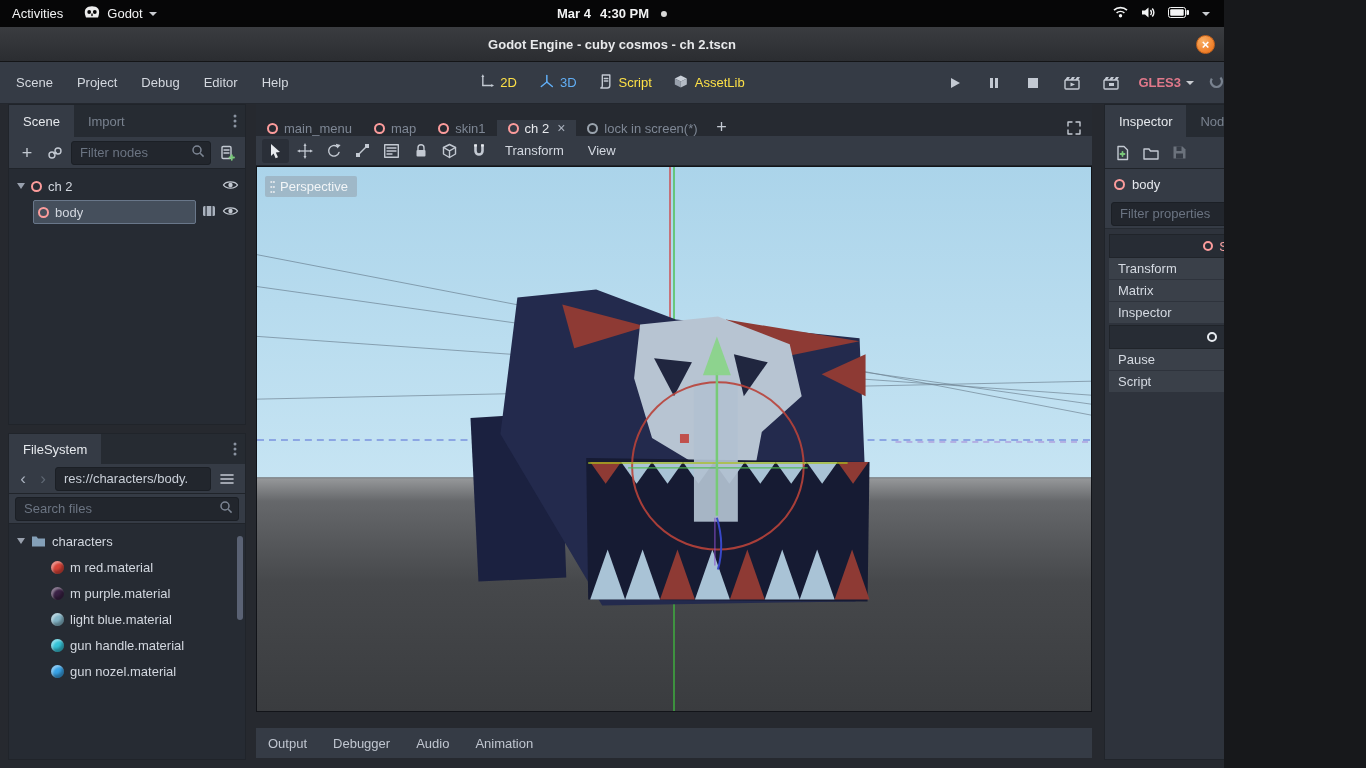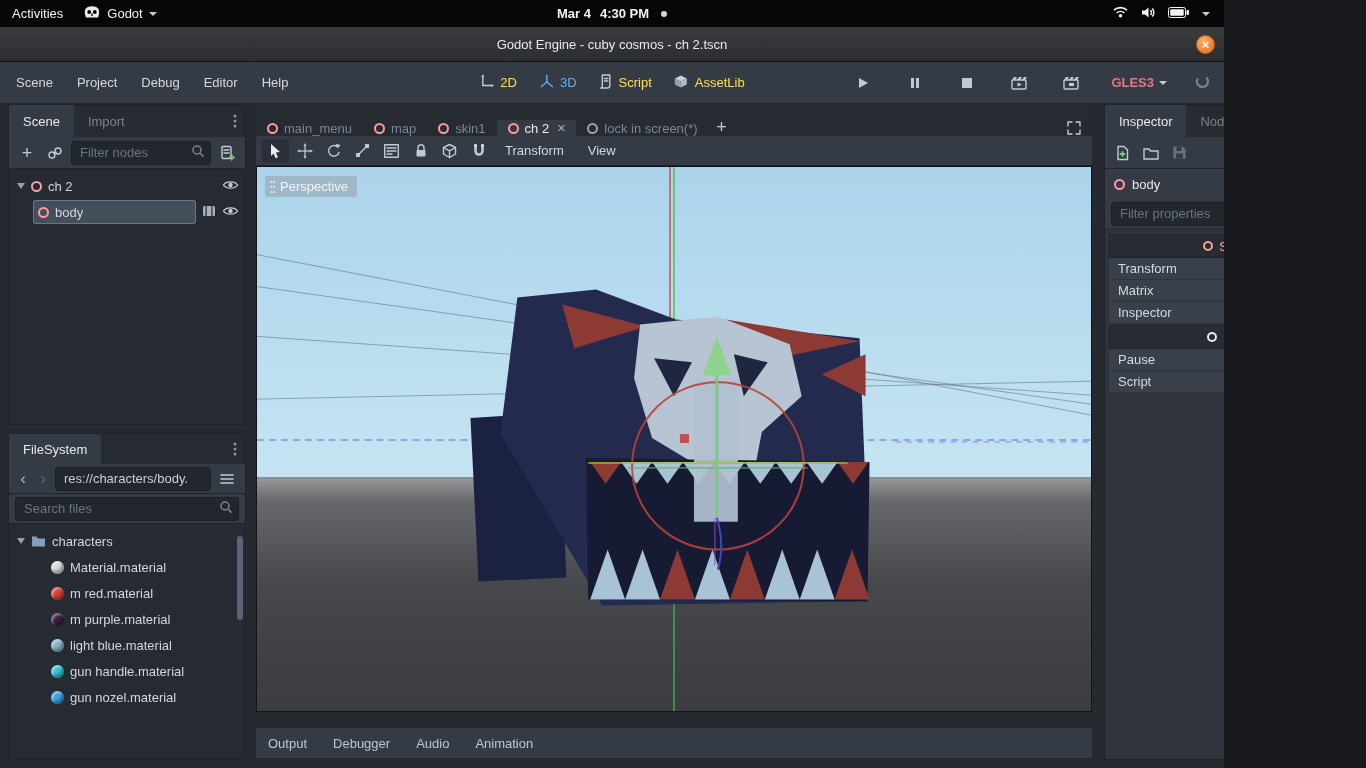--- a/index.html
+++ b/index.html
@@ -10,29 +10,29 @@
 .sysbar{position:absolute;top:0;left:0;right:0;height:27px;background:#060607;display:flex;align-items:center;color:#f2f3f4}
 .sysbar .sleft{display:flex;align-items:center;gap:20px;padding-left:12px}
 .sysitem{display:flex;align-items:center;gap:6px}
 .sysbar .scenter{position:absolute;left:50%;transform:translateX(-50%);display:flex;gap:9px;align-items:center;font-weight:bold}
 .sysbar .sright{margin-left:auto;display:flex;align-items:center;gap:12px;padding-right:14px}
 .caret{width:0;height:0;border-left:4px solid transparent;border-right:4px solid transparent;border-top:4px solid #c9ccd1}
 .notifdot{width:6px;height:6px;border-radius:50%;background:#d8d8d8;margin-left:3px}
 
 
 .titlebar{position:absolute;top:27px;left:0;right:0;height:35px;background:linear-gradient(#3a3c40,#2b2d31);border-bottom:1px solid #141517;display:flex;align-items:center;justify-content:center}
-.titlebar .wt{font-weight:normal;color:#e8e9eb}
+.titlebar .wt{font-weight:bold;color:#e8e9eb}
 .closebtn{position:absolute;right:9px;top:8px;width:19px;height:19px;border-radius:50%;background:radial-gradient(circle at 35% 30%,#f9b066,#ef7d27 72%);border:1px solid #c9651c;display:flex;align-items:center;justify-content:center;color:#fff;font-size:13px;font-weight:bold;line-height:1}
 
 
 .menubar{position:absolute;top:62px;left:0;right:0;height:42px;background:#353b45;border-bottom:1px solid #23272e;display:flex;align-items:center}
 .mleft{display:flex;align-items:center;gap:24px;padding-left:16px;color:#d4d8df}
 .mcenter{position:absolute;left:50%;transform:translateX(-50%);display:flex;align-items:center;gap:22px}
 .wsitem{display:flex;align-items:center;gap:6px;color:#fde047}
-.mright{margin-left:auto;display:flex;align-items:center;gap:28px;padding-right:14px}
+.mright{margin-left:auto;display:flex;align-items:center;gap:15px;}
 .renderer{display:flex;align-items:center;gap:5px;font-weight:bold}
 
 
 .leftcol{position:absolute;left:8px;top:104px;width:238px;height:656px}
 .centercol{position:absolute;left:256px;top:104px;width:836px;height:656px;display:flex;flex-direction:column}
 .rightcol{position:absolute;left:1104px;top:104px;width:254px;height:656px;display:flex;flex-direction:column;background:#353b45;border:1px solid #20242a}
 
 
 .dock{display:flex;flex-direction:column;background:#353b45;border:1px solid #20242a}
 .dhead{height:32px;display:flex;align-items:stretch;background:#262b32;flex:none}
@@ -349,25 +349,20 @@
       </div>
       <div class="tree">
         <div class="trow">
           <span class="exp"></span>
           <span style="display: flex; color: rgb(132, 160, 184);">
               <svg width="15" height="13" viewBox="0 0 15 13">
                 <path fill="currentColor" d="M1,1.5 h4.5 l1.5,2 h7 v8 h-13 Z"></path>
               </svg>
             </span>
           <span class="lbl">characters</span>
-        </div>
-        <div class="trow">
-          <span class="indent24"></span>
-          <span class="sphere" style="background: rgb(216, 218, 219);"></span>
-          <span class="lbl">Material.material</span>
         </div>
         <div class="trow">
           <span class="indent24"></span>
           <span class="sphere" style="background: rgb(216, 67, 56);"></span>
           <span class="lbl">m red.material</span>
         </div>
         <div class="trow">
           <span class="indent24"></span>
           <span class="sphere" style="background: rgb(58, 33, 69);"></span>
           <span class="lbl">m purple.material</span>

